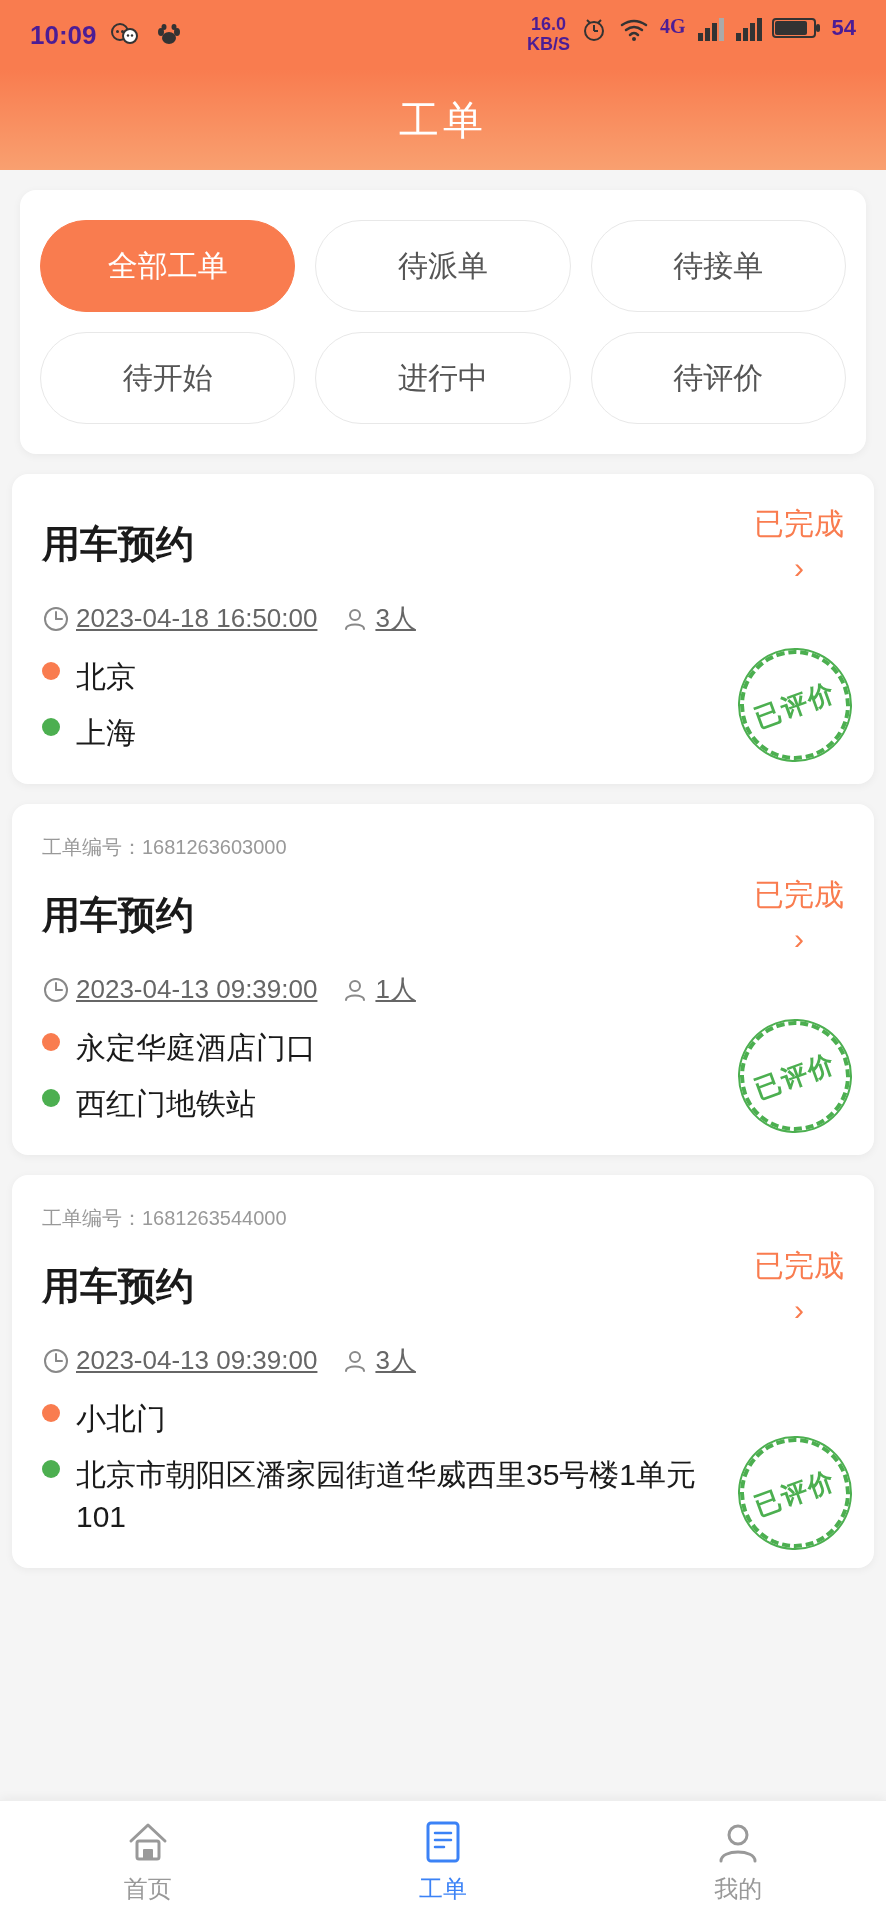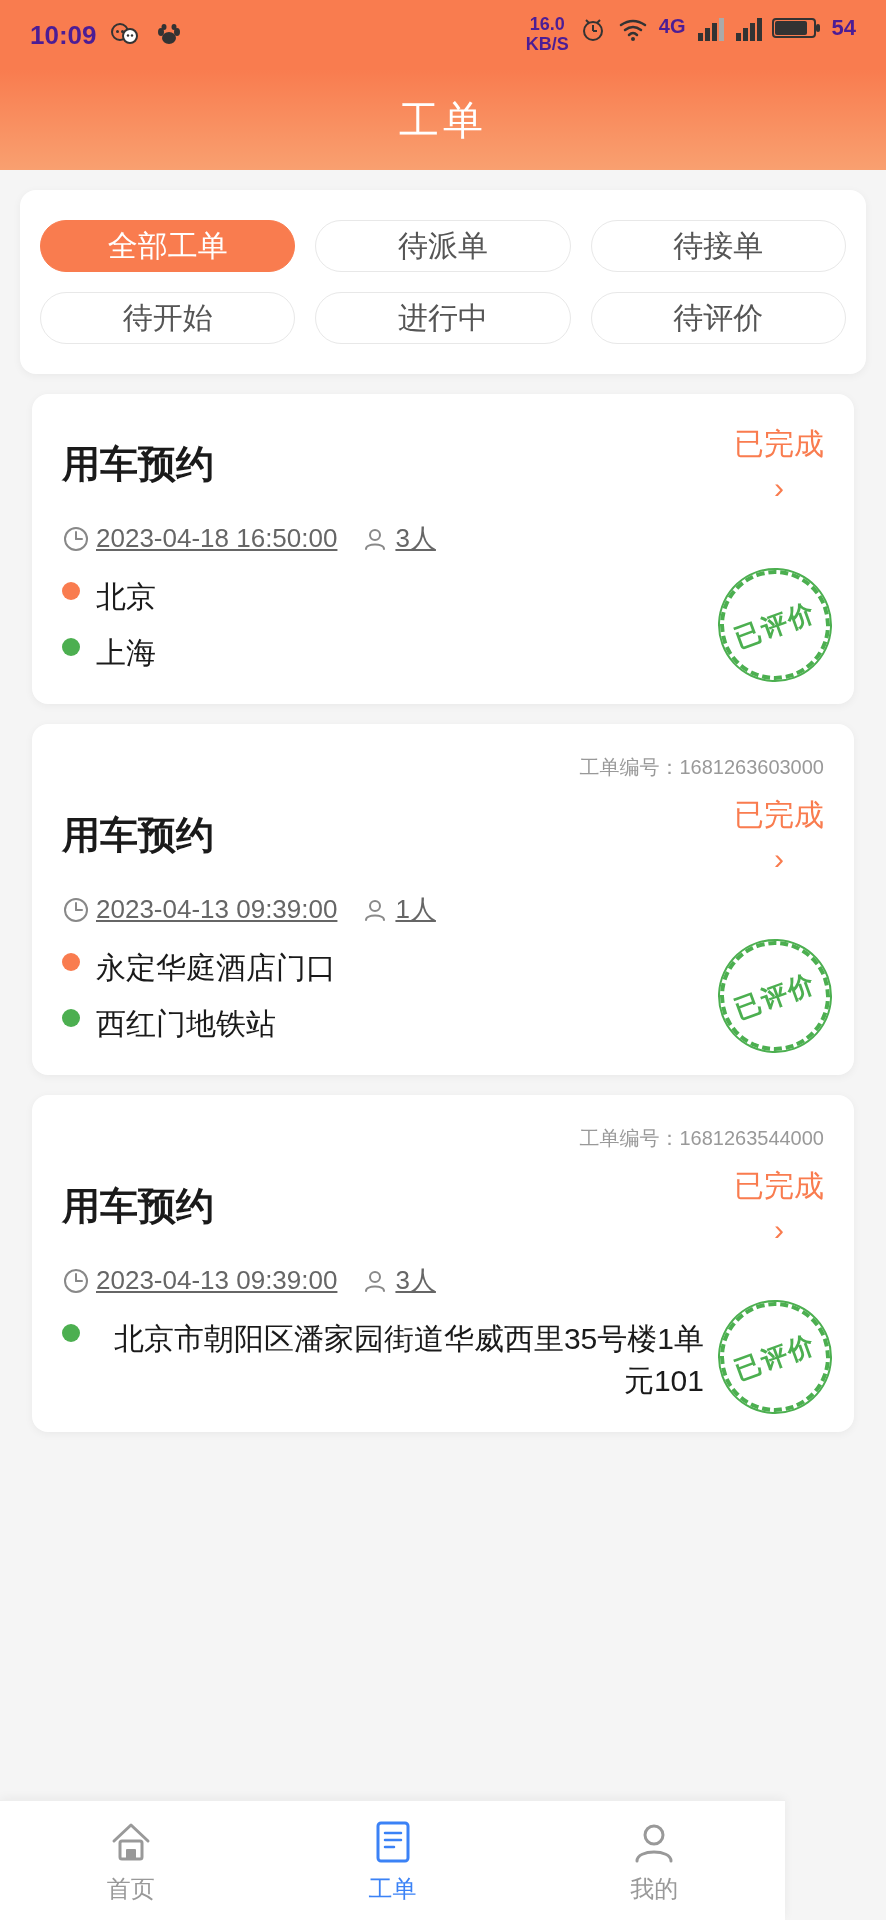--- a/index.html
+++ b/index.html
@@ -52,44 +52,43 @@
       box-shadow: 0 2px 8px rgba(0,0,0,0.05);
     }
     .filter-row {
       display: flex;
       gap: 20px;
       margin-bottom: 20px;
     }
     .filter-row:last-child { margin-bottom: 0; }
     .filter-btn {
       flex: 1;
-      height: 52px;
+      height: 92px;
       border-radius: 50px;
       border: 1.5px solid #e8e8e8;
       background: white;
       font-size: 30px;
       color: #555;
       cursor: pointer;
       display: flex;
       align-items: center;
       justify-content: center;
     }
     .filter-btn.active {
       background: #f97c4f;
       color: white;
       border-color: #f97c4f;
     }
 
     
     .orders-container {
-      padding: 0 32px;
+      padding: 0 12px;
       display: flex;
       flex-direction: column;
       gap: 20px;
-      text-align: right;
     }
     .order-card {
       background: white;
       border-radius: 16px;
       padding: 30px 30px;
       box-shadow: 0 2px 8px rgba(0,0,0,0.05);
       position: relative;
       overflow: hidden;
     }
     .order-number {
@@ -175,21 +174,21 @@
       transform: rotate(-20deg);
       background: rgba(255,255,255,0.1);
       box-shadow: 0 0 0 2px #4caf50;
       letter-spacing: 2px;
     }
 
     
     .bottom-nav {
       position: fixed;
       bottom: 0;
-      width: 785px;
+      width: 886px;
       height: 120px;
       background: white;
       display: flex;
       align-items: center;
       border-top: 1px solid #eee;
       box-shadow: 0 -2px 10px rgba(0,0,0,0.05);
     }
     .nav-item {
       flex: 1;
       display: flex;
@@ -240,21 +239,21 @@
       <line x1="14" y1="16" x2="18" y2="16" stroke="#333" stroke-width="2"></line>
       <line x1="7" y1="5" x2="10" y2="8" stroke="#333" stroke-width="2"></line>
       <line x1="21" y1="5" x2="18" y2="8" stroke="#333" stroke-width="2"></line>
     </svg>
     <svg width="32" height="28" viewBox="0 0 32 28" fill="none">
       <path d="M4 10 Q16 2 28 10" stroke="#333" stroke-width="2.5" fill="none" stroke-linecap="round"></path>
       <path d="M8 15 Q16 9 24 15" stroke="#333" stroke-width="2.5" fill="none" stroke-linecap="round"></path>
       <path d="M12 20 Q16 16 20 20" stroke="#333" stroke-width="2.5" fill="none" stroke-linecap="round"></path>
       <circle cx="16" cy="24" r="2" fill="#333"></circle>
     </svg>
-    <span style="font-size:20px; font-weight:bold;">4G</span>
+    <span style="font-size:20px; font-weight:bold;font-family:Liberation Serif, serif;">4G</span>
     <svg width="28" height="28" viewBox="0 0 28 28">
       <rect x="2" y="18" width="5" height="8" fill="#333"></rect>
       <rect x="9" y="13" width="5" height="13" fill="#333"></rect>
       <rect x="16" y="8" width="5" height="18" fill="#333"></rect>
       <rect x="23" y="3" width="5" height="23" fill="#aaa"></rect>
     </svg>
     <svg width="28" height="28" viewBox="0 0 28 28">
       <rect x="2" y="18" width="5" height="8" fill="#333"></rect>
       <rect x="9" y="13" width="5" height="13" fill="#333"></rect>
       <rect x="16" y="8" width="5" height="18" fill="#333"></rect>
@@ -392,20 +391,24 @@
         <div class="order-meta-item">
           <svg width="28" height="28" viewBox="0 0 28 28" fill="none">
             <circle cx="14" cy="10" r="5" stroke="#888" stroke-width="2"></circle>
             <path d="M5 24 C5 18 23 18 23 24" stroke="#888" stroke-width="2" fill="none" stroke-linecap="round"></path>
           </svg>
           <span>3人</span>
         </div>
       </div>
       <div class="order-locations">
         <div class="location-item">
+          <span class="dot dot-orange"></span>
+          <span>小北门</span>
+        </div>
+        <div class="location-item">
           <span class="dot dot-green"></span>
           <span style="padding-right:120px;">北京市朝阳区潘家园街道华威西里35号楼1单元101</span>
         </div>
       </div>
       <div class="stamp" style="bottom:20px;">
         <div class="stamp-circle">已评价</div>
       </div>
     </div>
 
   </div>

